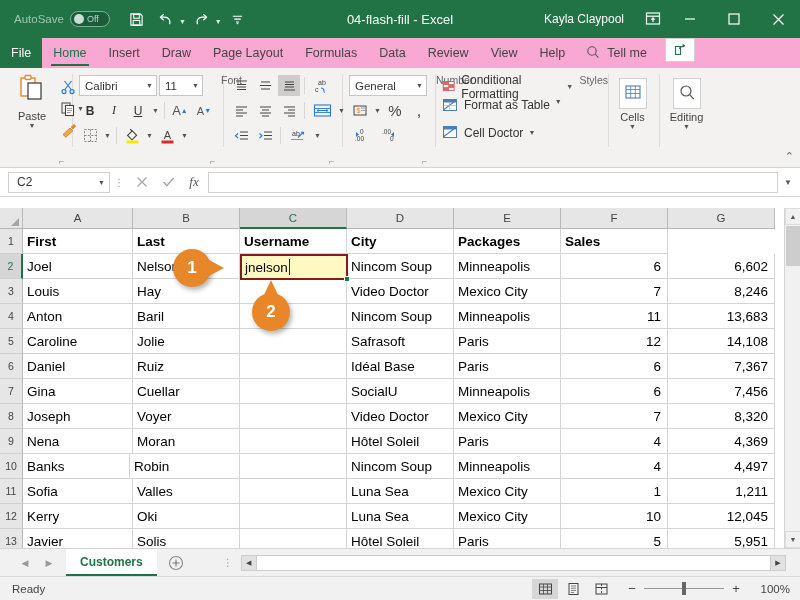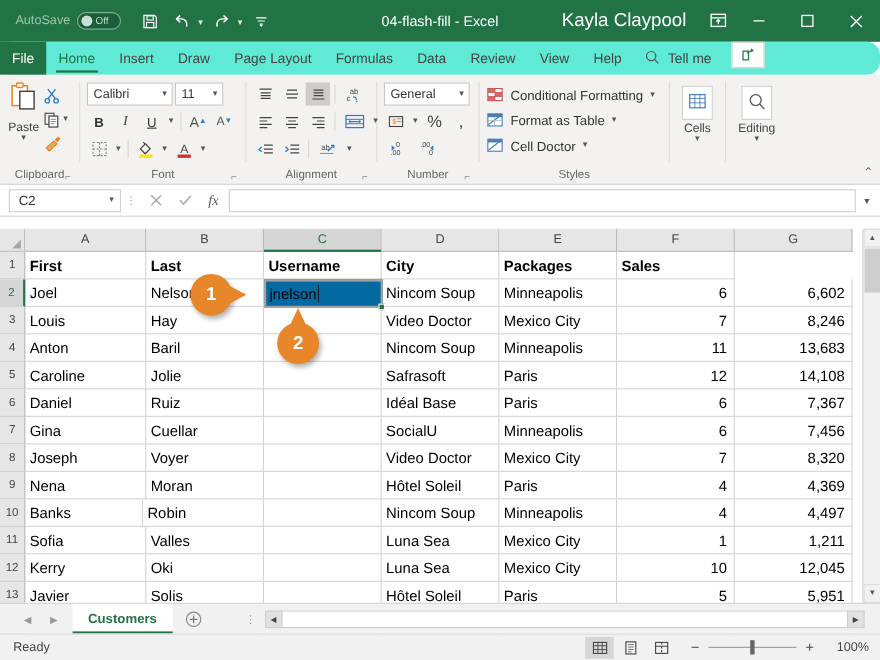--- a/index.html
+++ b/index.html
@@ -30,32 +30,32 @@
     width:26px;height:26px;display:flex;align-items:center;justify-content:center;
     cursor:pointer;
   }
   .qat-btn svg { display:block; }
   .caret-sm { font-size:7px; color:#dfeee6; margin-left:-3px; margin-top:5px; }
   .title-text {
     position:absolute; left:0; right:0; text-align:center;
     font-size:13px; color:#fff; pointer-events:none;
   }
   .titlebar-right { margin-left:auto; display:flex; align-items:center; height:38px; }
-  .user-name { font-size:17px; color:#fff; margin-right:14px; }
+  .user-name { font-size:12px; color:#fff; margin-right:14px; }
   .tb-icon {
     width:30px;height:38px;display:flex;align-items:center;justify-content:center;cursor:pointer;
   }
   .win-btn {
     width:44px;height:38px;display:flex;align-items:center;justify-content:center;cursor:pointer;
   }
 
   
   .ribbon-tabs {
-    height: 30px; background:#5eead4; display:flex; align-items:stretch;
-    border-bottom: none; position:relative;border-radius:12px;
+    height: 30px; background:#f9a8d4; display:flex; align-items:stretch;
+    border-bottom: none; position:relative;
   }
   .rtab {
     padding: 0 11px; display:flex; align-items:center; font-size:12.5px;
     color:#444; cursor:pointer; position:relative;
   }
   .rtab.file { color:#fff; background:#217346; }
   .rtab.active { color:#217346; font-weight:normal; }
   .rtab.active::after {
     content:""; position:absolute; left:9px; right:9px; bottom:2px; height:2px; background:#217346;
   }
@@ -64,21 +64,21 @@
   .share-btn {
     width:30px;height:24px;border:1px solid #d2d2d2;display:flex;align-items:center;
     justify-content:center;margin-left:8px;margin-right:7px;cursor:pointer;background:#fff;
   }
 
   
   .ribbon {
     height: 100px; background:#f3f2f1; border-bottom:1px solid #d4d4d4;
     display:flex; position:relative;
   }
-  .rgroup { display:flex; flex-direction:column; position:relative; padding-top:4px; }
+  .rgroup { display:flex; position:relative; padding-top:4px; }
   .rgroup-body { flex:1; display:flex; align-items:flex-start; padding:0 6px; }
   .rgroup-label {
     font-size:10.5px; color:#666; text-align:center; height:16px; line-height:16px;
   }
   .rgroup-div { width:1px; background:#dcdcdc; margin:6px 0 20px 0; }
   .dlg-launch {
     position:absolute; right:3px; bottom:1px; width:10px; height:10px;
     font-size:9px; color:#8a8a8a; line-height:10px;
   }
 
@@ -159,21 +159,21 @@
   .cells { position:relative; }
   .grow { display:flex; height:25px; }
   .cell {
     height:25px; border-right:1px solid #d4d4d4; border-bottom:1px solid #d4d4d4;
     display:flex; align-items:center; padding:0 4px; font-size:13.5px; color:#000;
     overflow:hidden; white-space:nowrap; cursor:cell;
   }
   .cell.hdr { font-weight:bold; }
   .cell.num { justify-content:flex-end; padding-right:6px; }
   .active-cell {
-    position:absolute; border:2px solid #a3a3a3; background:#0369a1; z-index:5;
+    position:absolute; border:2px solid #7f1d1d; background:#fef9c3; z-index:5;
     display:flex; align-items:center; padding:0 3px; font-size:13.5px; color:#000;
   }
   .fill-handle {
     position:absolute; width:6px; height:6px; background:#217346; z-index:6;
     border:1px solid #fff;
   }
   .caret-bar {
     display:inline-block; width:1px; height:16px; background:#222; margin-left:1px;
     vertical-align:middle;
   }
@@ -589,21 +589,21 @@
           <svg width="16" height="15" viewBox="0 0 16 15">
               <rect x="1.5" y="1.5" width="13" height="11" fill="#fff" stroke="#c0504d" stroke-width="1"></rect>
               <rect x="1.5" y="1.5" width="6.5" height="3.6" fill="#e06666"></rect>
               <rect x="8" y="5.1" width="6.5" height="3.6" fill="#e06666"></rect>
               <rect x="1.5" y="8.7" width="6.5" height="3.8" fill="#e06666"></rect>
               <path d="M8 1.5v11M1.5 5.1h13M1.5 8.7h13" stroke="#c0504d" stroke-width=".7"></path>
             </svg>
           <span style="font-size:12px;color:#333;margin-left:6px">Conditional Formatting</span>
           <span class="caret-dn" style="margin-left:4px">▼</span>
         </div>
-        <div style="display:flex;align-items:center;height:23px;cursor:pointer">
+        <div style="display:flex;align-items:flex-start;height:23px;cursor:pointer">
           <svg width="16" height="15" viewBox="0 0 16 15">
               <rect x="1.5" y="1.5" width="13" height="11" fill="#fff" stroke="#4a7ebb" stroke-width="1"></rect>
               <rect x="1.5" y="1.5" width="13" height="3" fill="#4a7ebb"></rect>
               <path d="M2 11.5L13 3" stroke="#4a7ebb" stroke-width="1.1"></path>
               <path d="M1.5 7.5h13M7.5 4.5v8" stroke="#9bb7d4" stroke-width=".7"></path>
             </svg>
           <span style="font-size:12px;color:#333;margin-left:6px">Format as Table</span>
           <span class="caret-dn" style="margin-left:4px">▼</span>
         </div>
         <div style="display:flex;align-items:center;height:23px;cursor:pointer">

